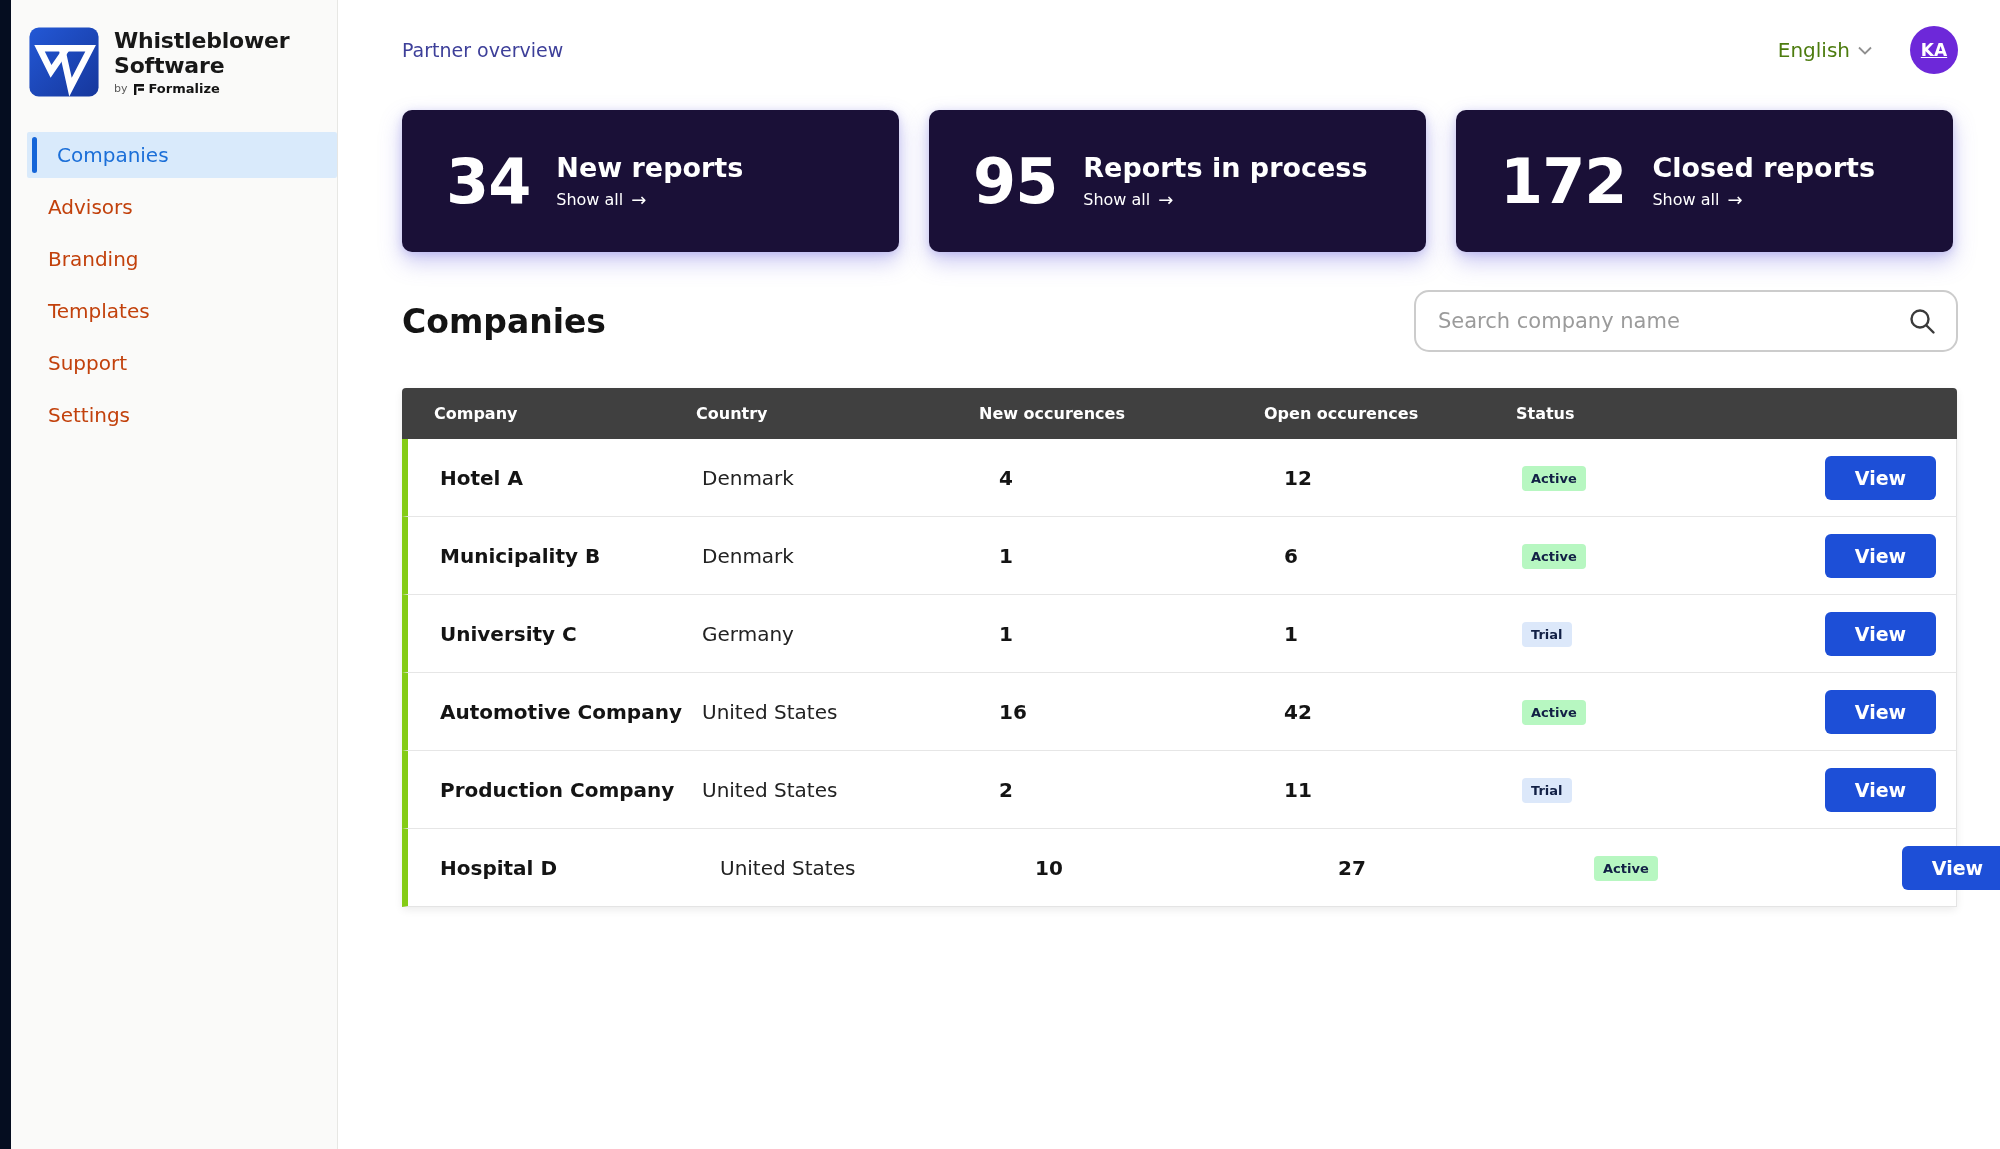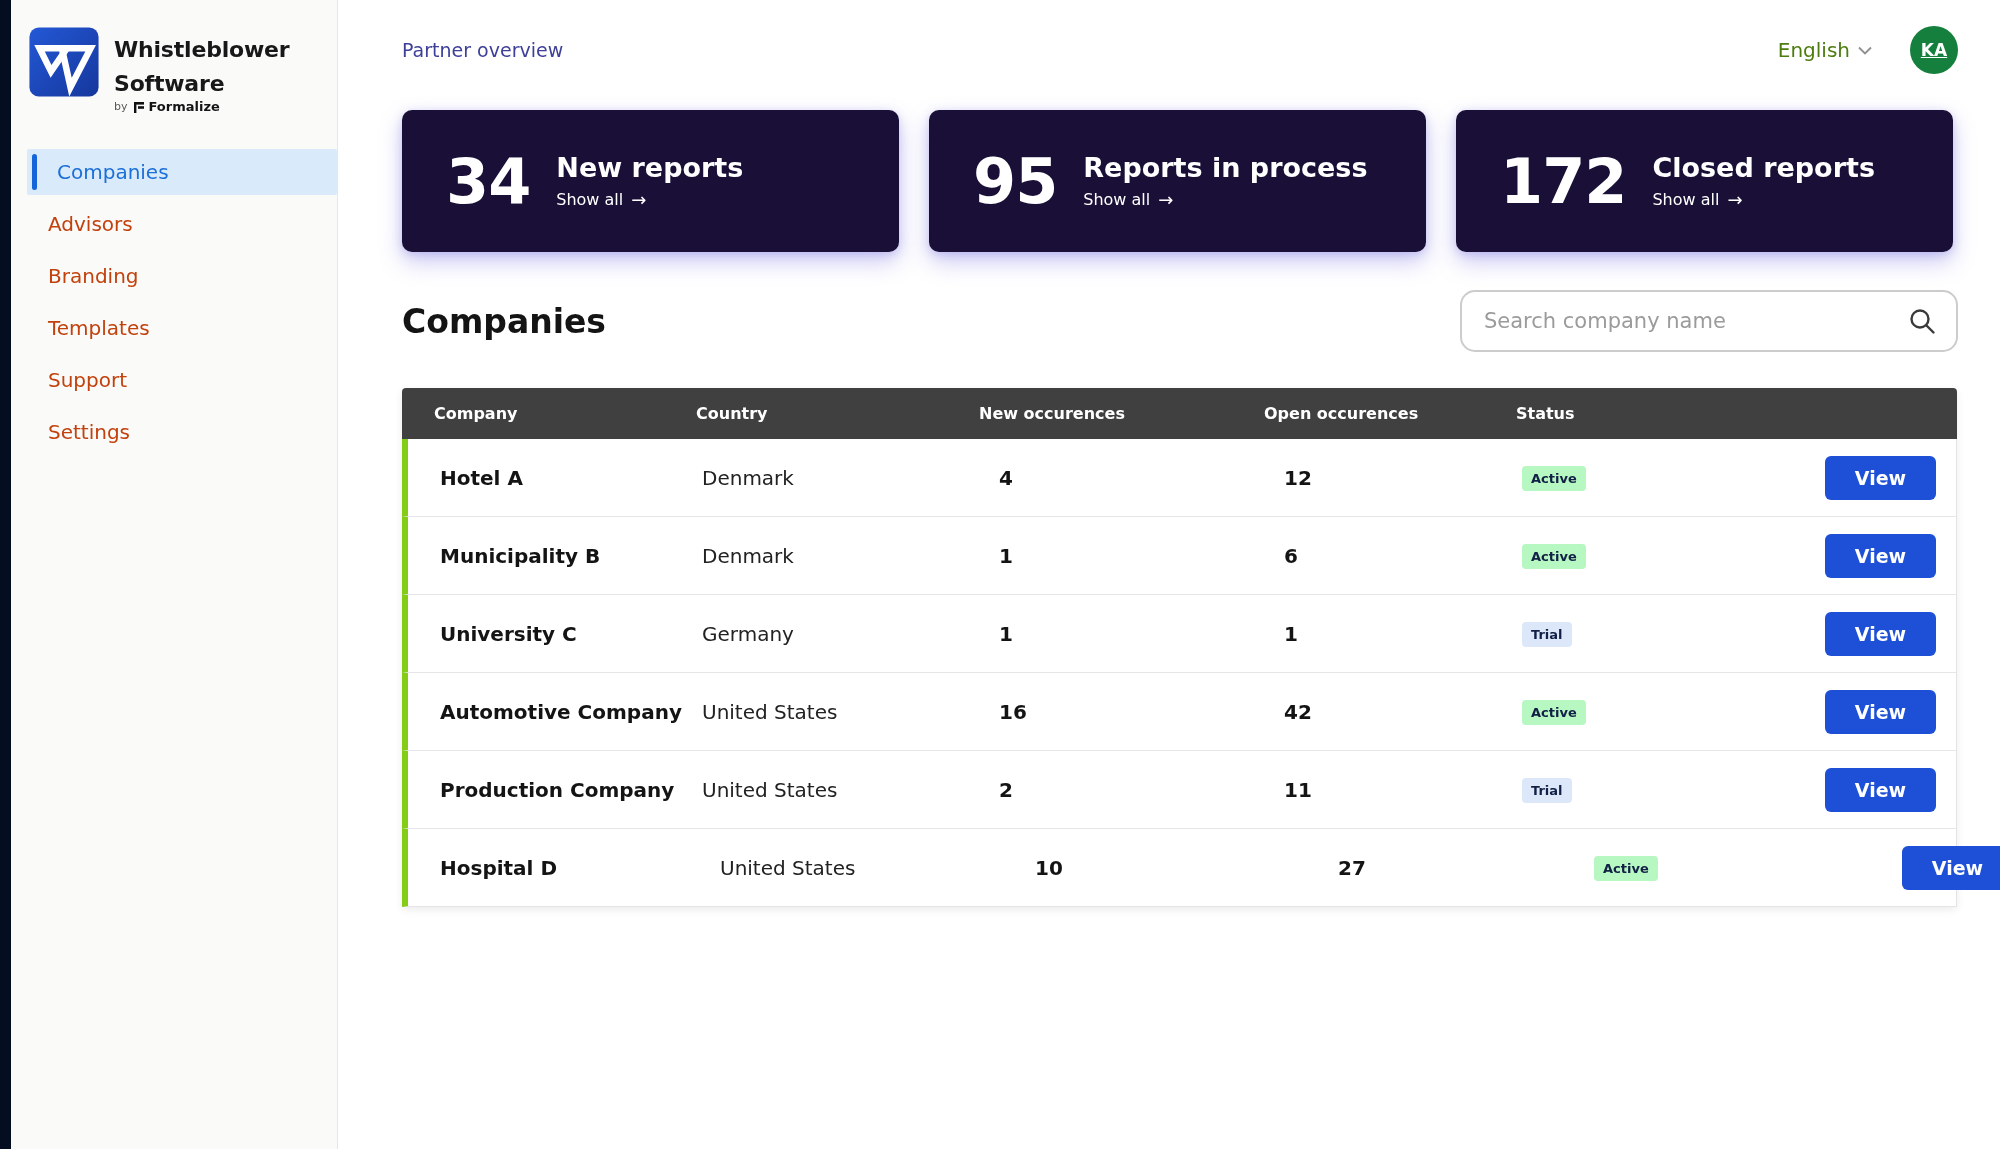--- a/index.html
+++ b/index.html
@@ -12,21 +12,21 @@
   .edge-strip { width:11px; height:1149px; background:#050d20; flex:0 0 11px; }
 
   
   .sidebar {
     width:327px; flex:0 0 327px; height:1149px; background:#fafaf9;
     border-right:1px solid #e7e7e4; padding-top:26px;
   }
   .brand { display:flex; gap:14px; padding-left:17px; align-items:flex-start; }
   .brand-logo { width:72px; height:72px; flex:0 0 72px; }
   .brand-text { line-height:1.14; padding-top:2px; }
-  .brand-title { font-size:22px; font-weight:700; color:#181818; letter-spacing:-0.2px;margin-top:9px; }
+  .brand-title { font-size:22px; font-weight:700; color:#181818; letter-spacing:-0.2px; }
   .brand-byline { display:flex; align-items:center; gap:5px; margin-top:4px; }
   .brand-by { font-size:11px; color:#5a5a5a; }
   .brand-formalize { font-size:13px; font-weight:700; color:#141414; display:flex; align-items:center; gap:3px; }
   .nav { margin-top:34px; display:flex; flex-direction:column; }
   .nav-item {
     position:relative; height:46px; display:flex; align-items:center;
     padding-left:37px; font-size:20px; color:#c2410c; cursor:pointer; margin-bottom:6px;
   }
   .nav-item.active {
     background:#d9eafb; color:#1b6fd8; margin-left:16px; padding-left:30px; border-radius:2px;
@@ -36,41 +36,41 @@
     border-radius:3px; background:#1565d8;
   }
 
   
   .main { flex:1 1 auto; height:1149px; position:relative; padding:0 42px 0 64px; }
   .topbar { height:100px; display:flex; align-items:center; }
   .breadcrumb { font-size:19px; color:#3d3f99; }
   .topbar-right { margin-left:auto; display:flex; align-items:center; gap:38px; }
   .lang { font-size:20px; color:#4d7c0f; display:flex; align-items:center; gap:8px; cursor:pointer; }
   .avatar {
-    width:48px; height:48px; border-radius:50%; background:#15803d; color:#ffffff;
+    width:48px; height:48px; border-radius:50%; background:#6d28d9; color:#ffffff;
     display:flex; align-items:center; justify-content:center; font-size:17px; font-weight:600;text-decoration:underline;
   }
 
   
   .cards { display:flex; gap:30px; margin-top:10px; }
   .card {
     width:497px; height:142px; background:#1a1037; border-radius:10px; color:#ffffff;
     display:flex; align-items:center; padding-left:44px; gap:26px; cursor:pointer;
     box-shadow:0 10px 22px rgba(110,104,220,0.35), 0 2px 8px rgba(110,104,220,0.25);
   }
   .card-value { font-size:62px; font-weight:700; letter-spacing:-1px; }
   .card-label { font-size:27px; font-weight:700; margin-bottom:6px; }
   .card-link { font-size:16px; font-weight:400; display:flex; align-items:center; gap:8px; }
   .card-link .arrow { font-size:18px; }
 
   
   .section-head { display:flex; align-items:center; margin-top:38px; }
   .section-title { font-size:33px; font-weight:700; color:#141414; }
   .search-box {
-    margin-left:auto; width:498px; height:62px; border:2px solid #cccccc; border-radius:15px;
+    margin-left:auto; width:544px; height:62px; border:2px solid #cccccc; border-radius:15px;
     display:flex; align-items:center; padding:0 20px 0 22px; background:#ffffff;
   }
   .search-box input {
     border:none; outline:none; flex:1 1 auto; font-size:21px; color:#333;
     font-family:"DejaVu Sans","Liberation Sans",sans-serif; background:transparent;
   }
   .search-box input::placeholder { color:#9b9b9b; }
   .search-icon { flex:0 0 28px; height:28px; cursor:pointer; }
 
   

